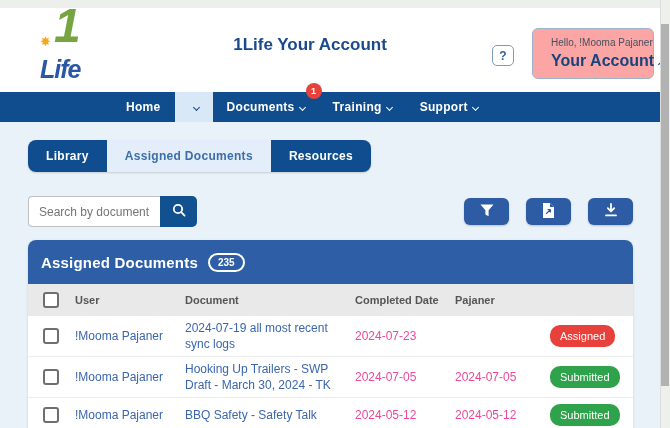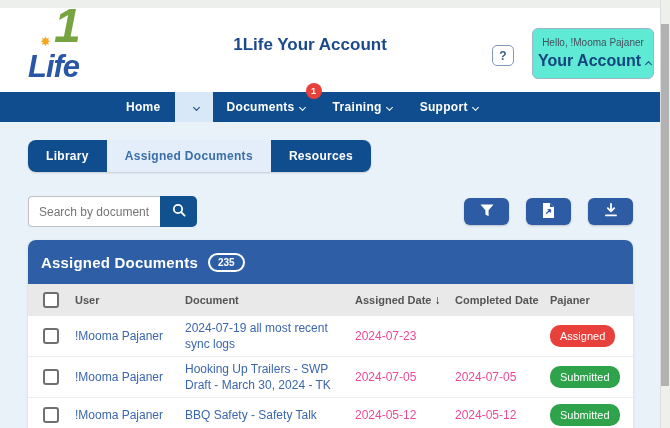--- a/index.html
+++ b/index.html
@@ -13,38 +13,38 @@
   .top-strip { height:8px; background:#edefec; width:100%; }
 
   
   .header { position:relative; height:84px; background:#ffffff; }
   .logo { position:absolute; left:28px; top:0; width:92px; height:76px; }
   .logo .one {
     position:absolute; left:26px; top:-6px;
     font-size:48px; font-weight:800; font-style:italic; color:#76a440; line-height:1;
   }
   .logo .life {
-    position:absolute; left:0; bottom:2px;
-    font-size:31px; font-weight:800; font-style:italic; color:#2a57a5; letter-spacing:-1px; line-height:1;
+    position:absolute; left:12px; bottom:2px;
+    font-size:25px; font-weight:800; font-style:italic; color:#2a57a5; letter-spacing:-1px; line-height:1;
   }
   .logo .sun { position:absolute; left:12px; top:26px; font-size:13px; color:#f5a81c; font-style:normal; }
   .page-title {
     position:absolute; left:180px; top:27px; width:260px; text-align:center;
     font-size:17px; font-weight:bold; color:#1b4a8c;
   }
   .help-btn {
     position:absolute; left:492px; top:37px; width:22px; height:21px;
     border:1px solid #7d9cbe; border-radius:5px; background:#fff;
     color:#39618f; font-size:12px; font-weight:bold;
     display:flex; align-items:center; justify-content:center; cursor:pointer;
   }
   .user-box {
     position:absolute; right:16px; top:20px; width:122px;
-    border:1px solid #9db4cd; border-radius:6px; background:#5eead4;
-    padding:8px 5px; text-align:center; cursor:pointer;
+    border:1px solid #9db4cd; border-radius:6px; background:#fca5a5;
+    padding:8px 18px; text-align:center; cursor:pointer;
   }
   .user-greeting { font-size:10px; color:#44515e; margin-bottom:4px; white-space:nowrap; }
   .user-account { font-size:16px; font-weight:bold; color:#16447e; white-space:nowrap; }
   .chev {
     display:inline-block; width:5px; height:5px;
     border-right:1.6px solid currentColor; border-bottom:1.6px solid currentColor;
     transform:rotate(45deg); margin-left:5px; vertical-align:2px;
   }
   .chev.up { transform:rotate(-135deg); vertical-align:-1px; }
 
@@ -241,23 +241,20 @@
       <span class="panel-title">Assigned Documents</span>
       <span class="count-pill">235</span>
     </div>
 
     <div class="trow thead">
       <div>
           <div class="checkbox"></div>
         </div>
       <div class="th"><span>User</span></div>
       <div class="th"><span>Document</span></div>
-      <div class="th">
-        <span>Assigned Date</span><span class="sort-arrow">↓</span>
-      </div>
       <div class="th"><span>Completed Date</span></div>
       <div class="th"><span>Pajaner</span></div>
     </div>
 
     <div class="trow row">
       <div>
           <div class="checkbox"></div>
         </div>
       <div class="cell user-cell">!Mooma Pajaner</div>
       <div class="cell doc-cell">2024-07-19 all most recent sync logs</div>

